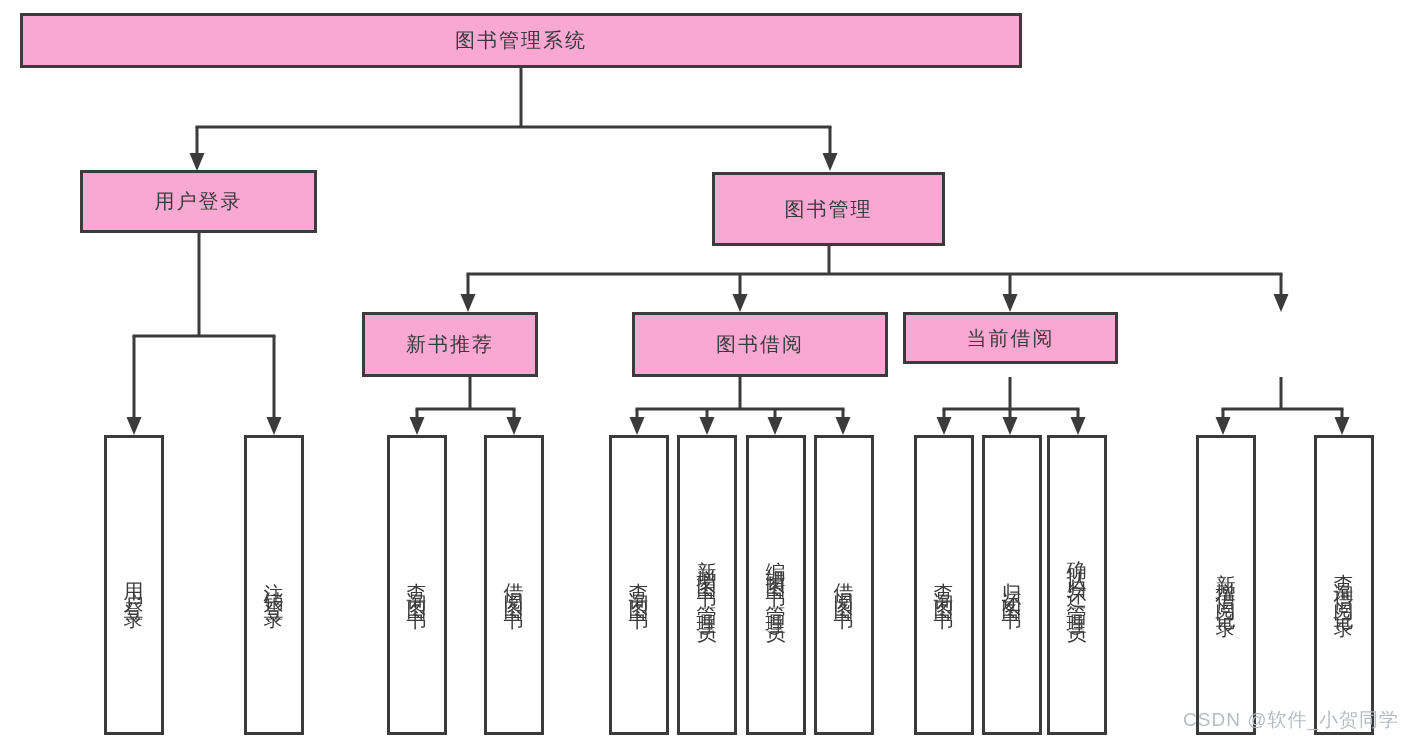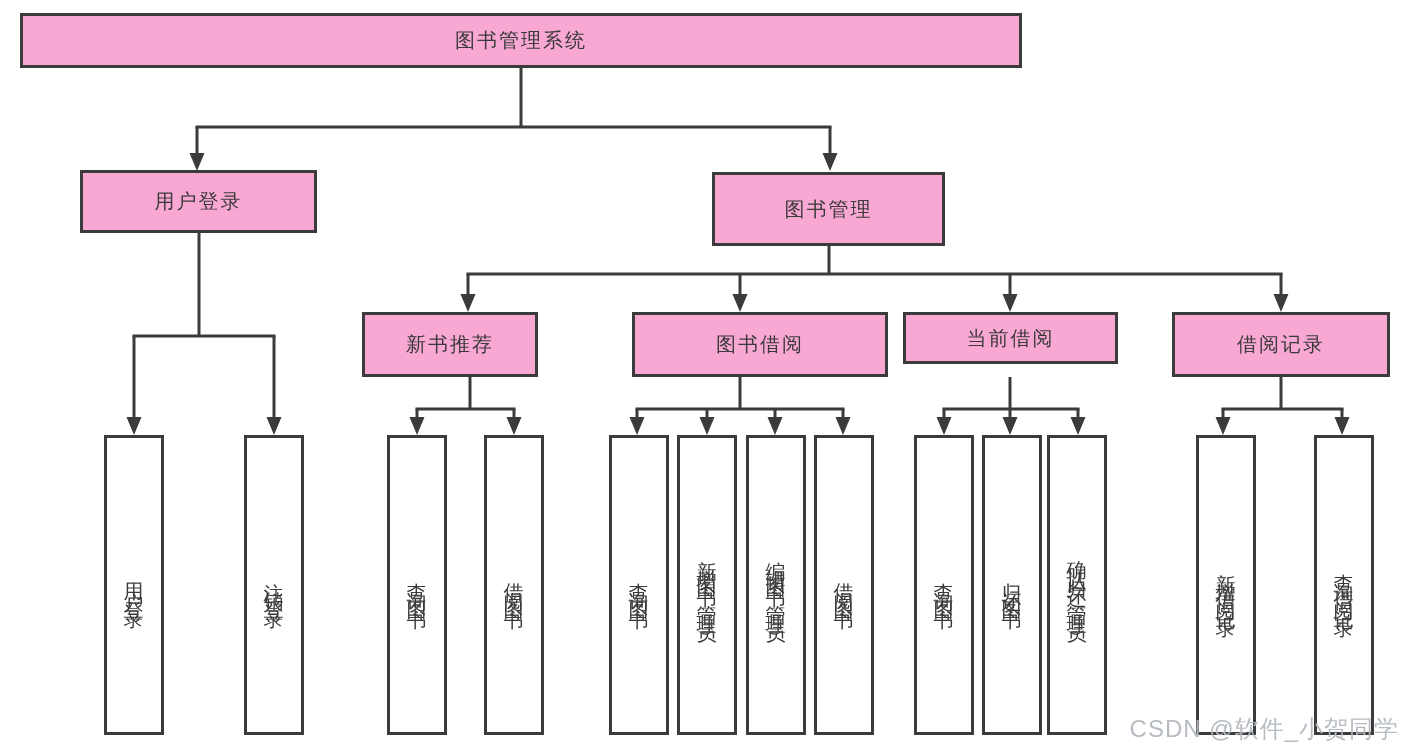--- a/index.html
+++ b/index.html
@@ -27,22 +27,22 @@
     border:3px solid var(--line);
     top:435px;width:60px;height:300px;
     display:flex;align-items:center;justify-content:center;
   }
   .vtext{
     writing-mode:vertical-rl;text-orientation:mixed;
     color:var(--text);font-size:20px;letter-spacing:9px;line-height:1;
     white-space:nowrap;
   }
   .watermark{
-    position:absolute;right:6px;bottom:2px;
-    color:var(--watermark);font-size:24px;letter-spacing:1px;
+    position:absolute;right:6px;bottom:14px;
+    color:var(--watermark);font-size:19px;letter-spacing:1px;
     opacity:.95;z-index:10;white-space:nowrap;
   }
   line,polyline{stroke:var(--line);stroke-width:3;fill:none;}
   polygon{fill:var(--line);stroke:none;}
 </style>
 </head>
 <body>
 
 <div class="canvas">
 
@@ -135,23 +135,20 @@
 
   <div class="node" style="left:362px;top:312px;width:176px;height:65px;">
     <span>新书推荐</span>
   </div>
   <div class="node" style="left:632px;top:312px;width:256px;height:65px;">
     <span>图书借阅</span>
   </div>
   <div class="node" style="left:903px;top:312px;width:215px;height:52px;font-family:Liberation Serif, serif;">
     <span>当前借阅</span>
   </div>
-  <div class="node" style="left:1172px;top:312px;width:218px;height:65px;">
-    <span>借阅记录</span>
-  </div>
 
   <div class="leaf" style="left:104px;">
     <span class="vtext">用户登录</span>
   </div>
   <div class="leaf" style="left:244px;">
     <span class="vtext">注销登录</span>
   </div>
   <div class="leaf" style="left:387px;">
     <span class="vtext">查询图书</span>
   </div>

